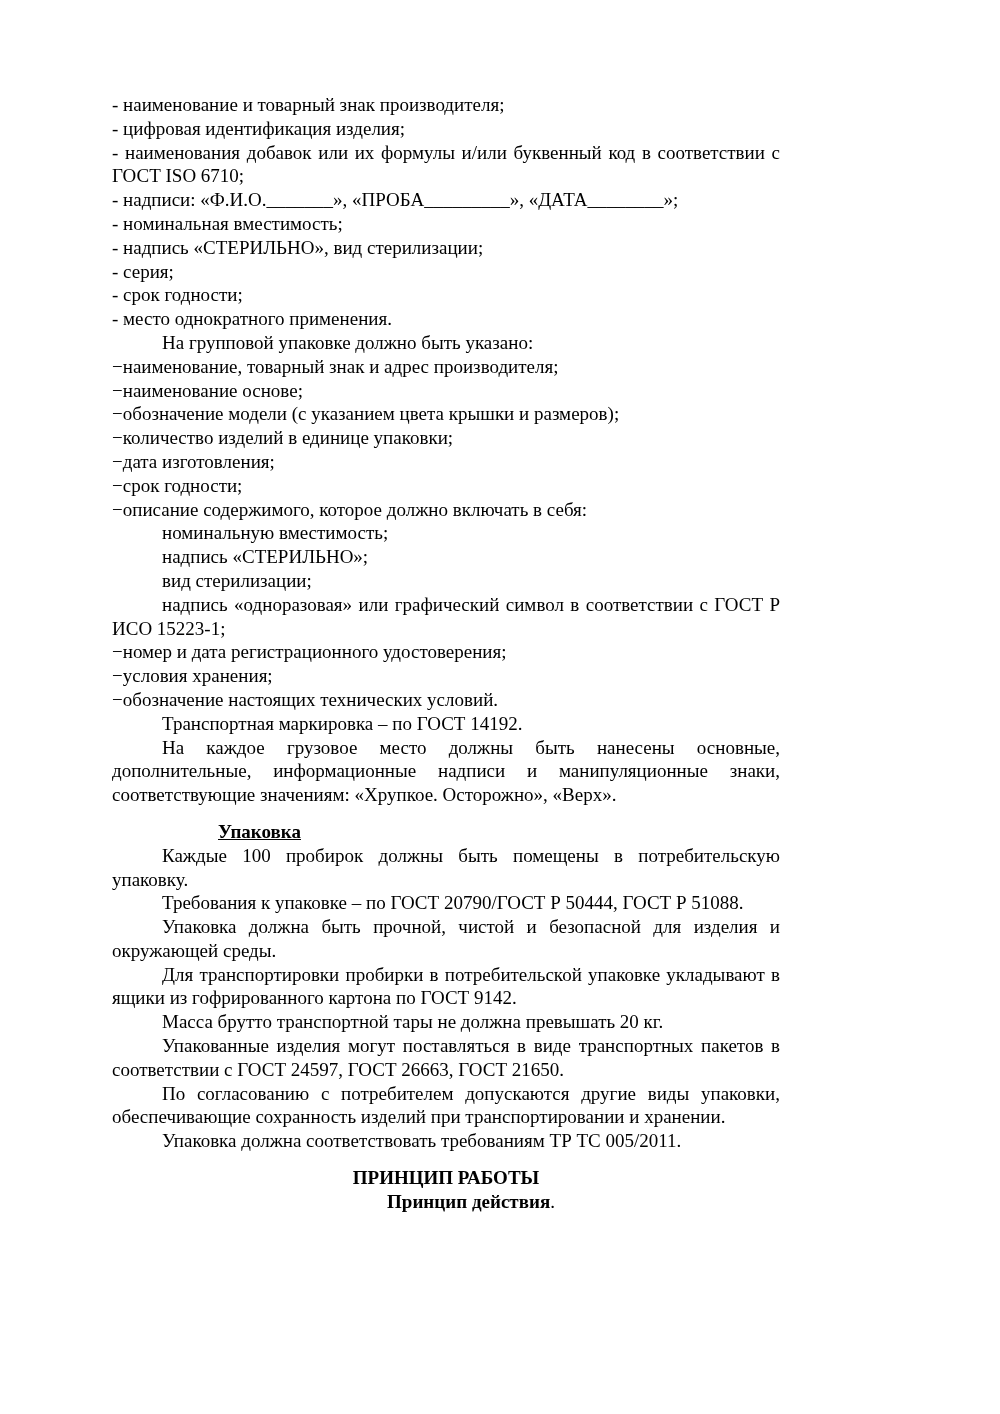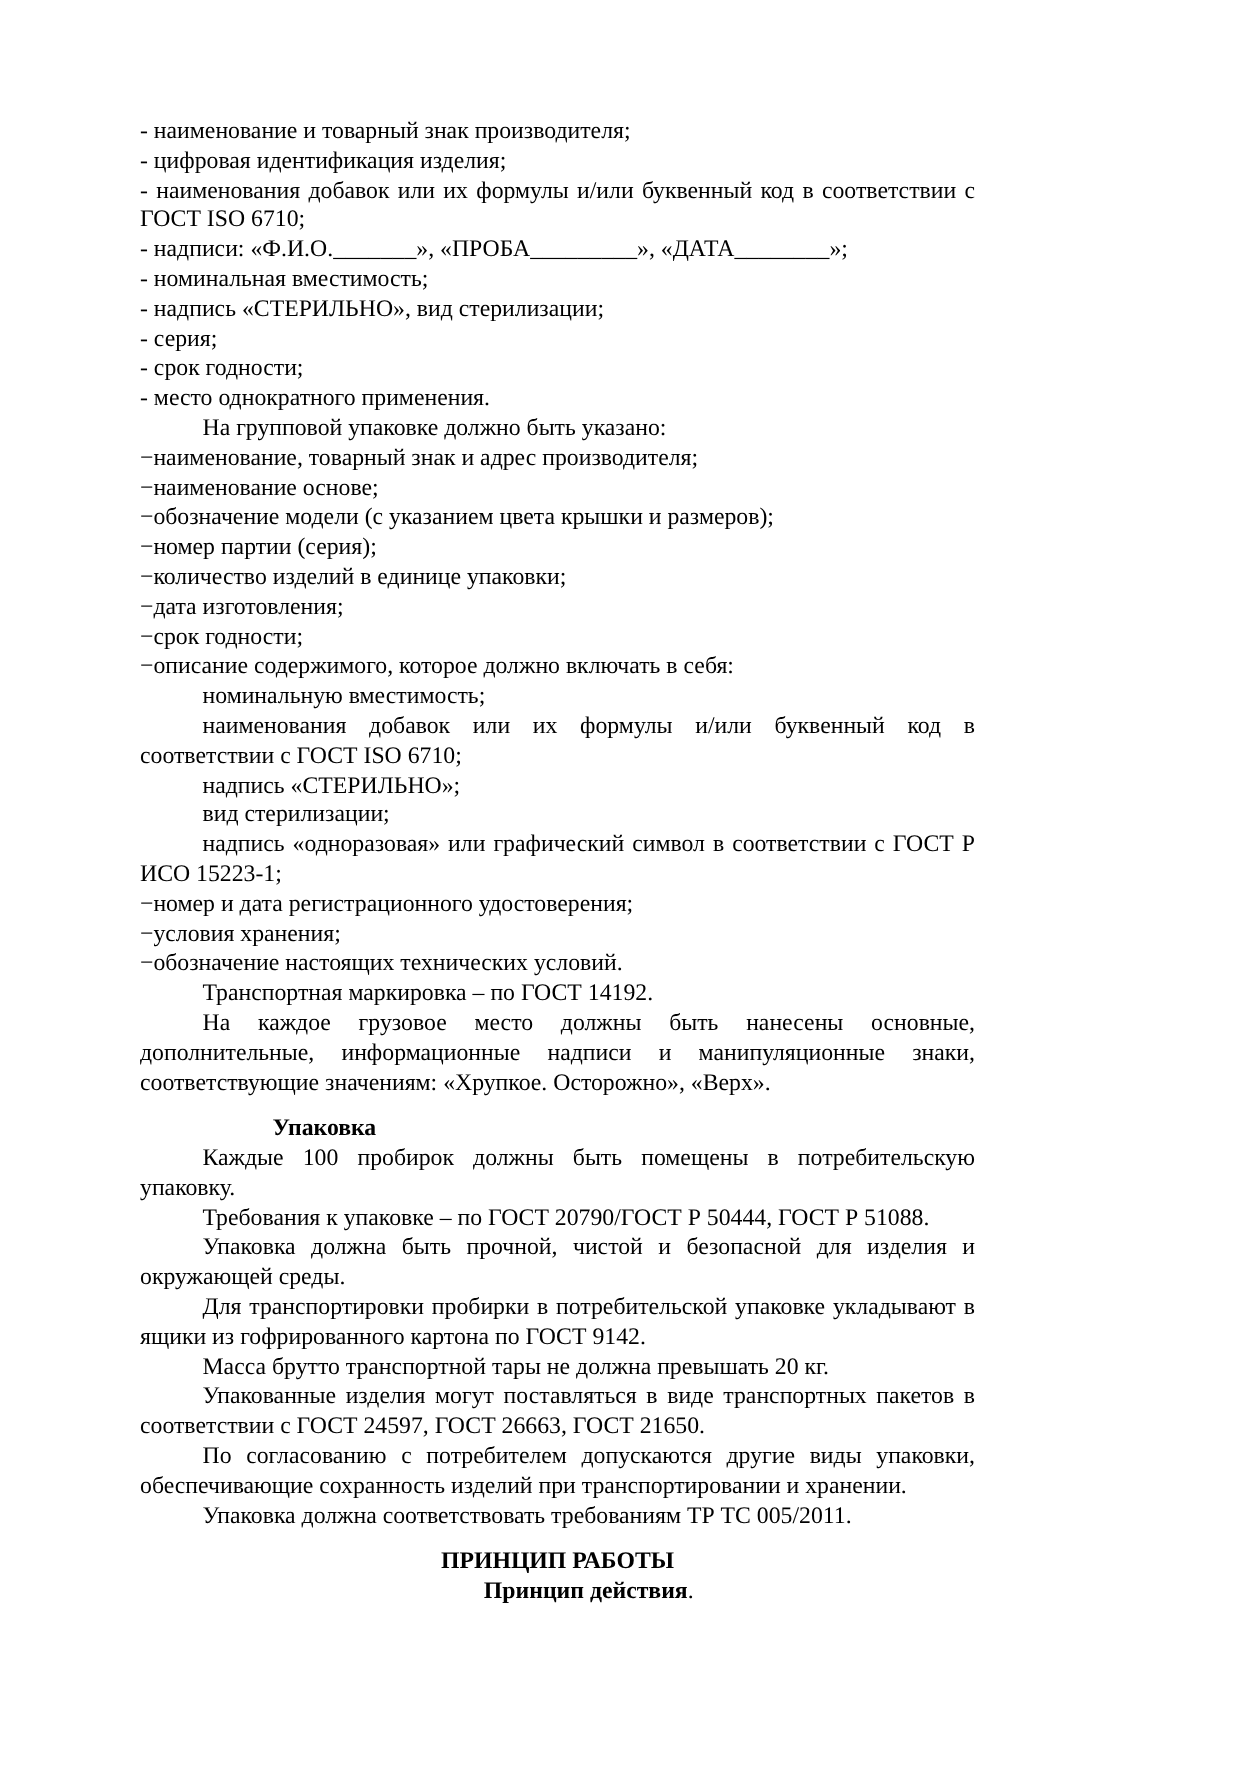--- a/index.html
+++ b/index.html
@@ -28,20 +28,21 @@
     padding: 0;
     text-align: justify;
   }
   .page p.flush  { text-indent: 0; }
   .page p.indent { text-indent: 50px; }
   .page p.heading {
     font-weight: bold;
     text-indent: 106px;
     text-align: left;
     margin-top: 13px;
+    text-decoration: underline;
   }
   .page p.heading-center {
     font-weight: bold;
     text-align: center;
     text-indent: 0;
     margin-top: 13px;
   }
   .page p.subheading {
     text-indent: 50px;
     text-align: center;
@@ -60,27 +61,25 @@
       <p class="flush">- надписи: «Ф.И.О._______», «ПРОБА_________», «ДАТА________»;</p>
       <p class="flush">- номинальная вместимость;</p>
       <p class="flush">- надпись «СТЕРИЛЬНО», вид стерилизации;</p>
       <p class="flush">- серия;</p>
       <p class="flush">- срок годности;</p>
       <p class="flush">- место однократного применения.</p>
       <p class="indent">На групповой упаковке должно быть указано:</p>
       <p class="flush">−наименование, товарный знак и адрес производителя;</p>
       <p class="flush">−наименование основе;</p>
       <p class="flush">−обозначение модели (с указанием цвета крышки и размеров);</p>
-      <p class="flush">−номер партии (серия);</p>
       <p class="flush">−количество изделий в единице упаковки;</p>
       <p class="flush">−дата изготовления;</p>
       <p class="flush">−срок годности;</p>
       <p class="flush">−описание содержимого, которое должно включать в себя:</p>
       <p class="indent">номинальную вместимость;</p>
-      <p class="indent">наименования добавок или их формулы и/или буквенный код в соответствии с ГОСТ ISO 6710;</p>
       <p class="indent">надпись «СТЕРИЛЬНО»;</p>
       <p class="indent">вид стерилизации;</p>
       <p class="indent">надпись «одноразовая» или графический символ в соответствии с ГОСТ Р ИСО 15223-1;</p>
       <p class="flush">−номер и дата регистрационного удостоверения;</p>
       <p class="flush">−условия хранения;</p>
       <p class="flush">−обозначение настоящих технических условий.</p>
       <p class="indent">Транспортная маркировка – по ГОСТ 14192.</p>
       <p class="indent">На каждое грузовое место должны быть нанесены основные, дополнительные, информационные надписи и манипуляционные знаки, соответствующие значениям: «Хрупкое. Осторожно», «Верх».</p>
       <p class="heading">Упаковка</p>
       <p class="indent">Каждые 100 пробирок должны быть помещены в потребительскую упаковку.</p>

